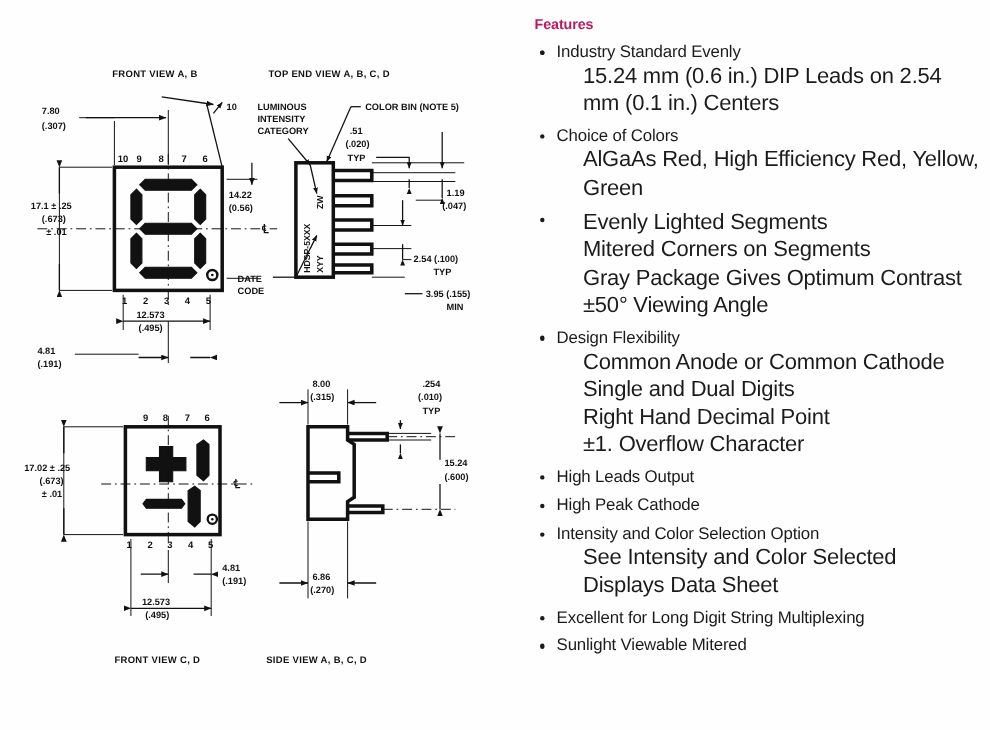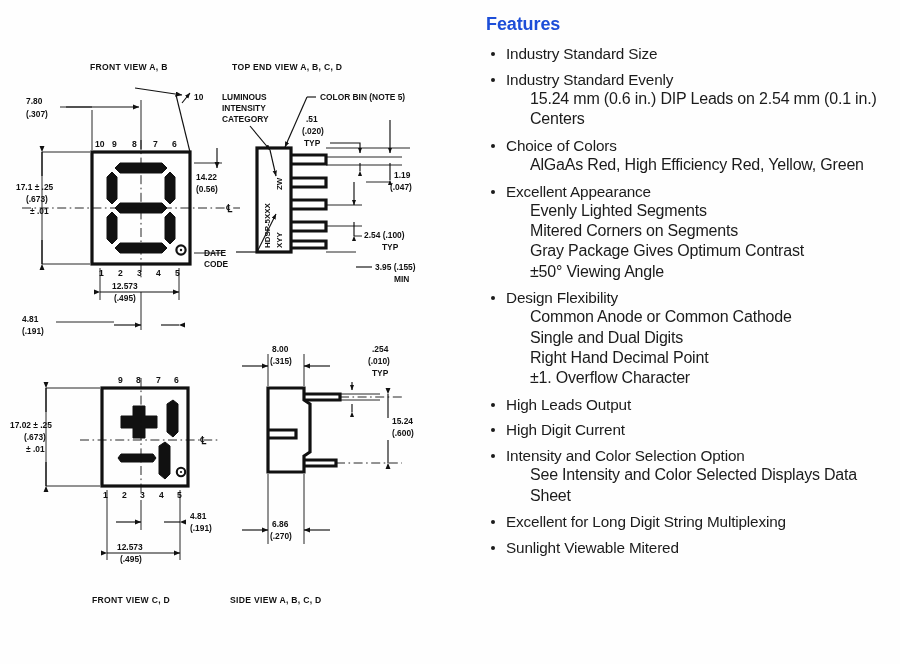--- a/index.html
+++ b/index.html
@@ -7,33 +7,33 @@
     width:900px;height:664px;
     background:#fefefe;
     font-family:"Liberation Sans", sans-serif;
     color:#151515;
     overflow:hidden;
     position:relative;
   }
   .page{position:relative;width:900px;height:664px;}
 
   
-  .drawing{position:absolute;left:4px;top:0;width:470px;height:484px;}
+  .drawing{position:absolute;left:16px;top:0;width:470px;height:484px;}
   .drawing svg{display:block;}
 
   
   .features{
     position:absolute;left:486px;top:14px;width:404px;
   }
   .features h2{
-    font-size:18px;
+    font-size:13px;
     font-weight:bold;
     margin:0 0 9px 0;
     letter-spacing:-0.1px;
-    color:#1d4ed8;
+    color:#be185d;
   }
   ul.feat-list{
     list-style:none;
     margin:0;padding:0;
   }
   ul.feat-list > li{
     position:relative;
     padding-left:20px;
     margin-bottom:6.5px;
     font-size:15.3px;
@@ -42,21 +42,21 @@
     color:#1b1b1b;
   }
   ul.feat-list > li .bullet{
     position:absolute;left:5px;top:0.52em;
     width:4.2px;height:4.2px;border-radius:50%;
     background:#1b1b1b;
   }
   .sub{
     display:block;
     padding-left:24px;
-    font-size:16px;
+    font-size:20px;
     line-height:1.26;
     letter-spacing:-0.2px;
   }
 </style>
 </head>
 <body>
 
 <div class="page">
 
   <div class="drawing">
@@ -362,26 +362,26 @@
       </g>
 
       <text class="cap" x="88" y="603">FRONT VIEW C, D</text>
       <text class="cap" x="226" y="603">SIDE VIEW A, B, C, D</text>
     </svg>
   </div>
 
   <div class="features">
     <h2>Features</h2>
     <ul class="feat-list" id="feat-list">
-        <li><span class="bullet"></span><span>Industry Standard Size</span></li>
+        <li><span class="bullet"></span></li>
         <li><span class="bullet"></span><span>Industry Standard Evenly</span><span class="sub">15.24 mm (0.6 in.) DIP Leads on 2.54 mm (0.1 in.) Centers</span></li>
         <li><span class="bullet"></span><span>Choice of Colors</span><span class="sub">AlGaAs Red, High Efficiency Red, Yellow, Green</span></li>
-        <li><span class="bullet"></span><span>Excellent Appearance</span><span class="sub">Evenly Lighted Segments</span><span class="sub">Mitered Corners on Segments</span><span class="sub">Gray Package Gives Optimum Contrast</span><span class="sub">±50° Viewing Angle</span></li>
+        <li><span class="bullet"></span><span class="sub">Evenly Lighted Segments</span><span class="sub">Mitered Corners on Segments</span><span class="sub">Gray Package Gives Optimum Contrast</span><span class="sub">±50° Viewing Angle</span></li>
         <li><span class="bullet"></span><span>Design Flexibility</span><span class="sub">Common Anode or Common Cathode</span><span class="sub">Single and Dual Digits</span><span class="sub">Right Hand Decimal Point</span><span class="sub">±1. Overflow Character</span></li>
         <li><span class="bullet"></span><span>High Leads Output</span></li>
-        <li><span class="bullet"></span><span>High Digit Current</span></li>
+        <li><span class="bullet"></span><span>High Peak Cathode</span></li>
         <li><span class="bullet"></span><span>Intensity and Color Selection Option</span><span class="sub">See Intensity and Color Selected Displays Data Sheet</span></li>
         <li><span class="bullet"></span><span>Excellent for Long Digit String Multiplexing</span></li>
         <li><span class="bullet"></span><span>Sunlight Viewable Mitered</span></li>
       </ul>
   </div>
 
 </div>
 
 </body></html>

